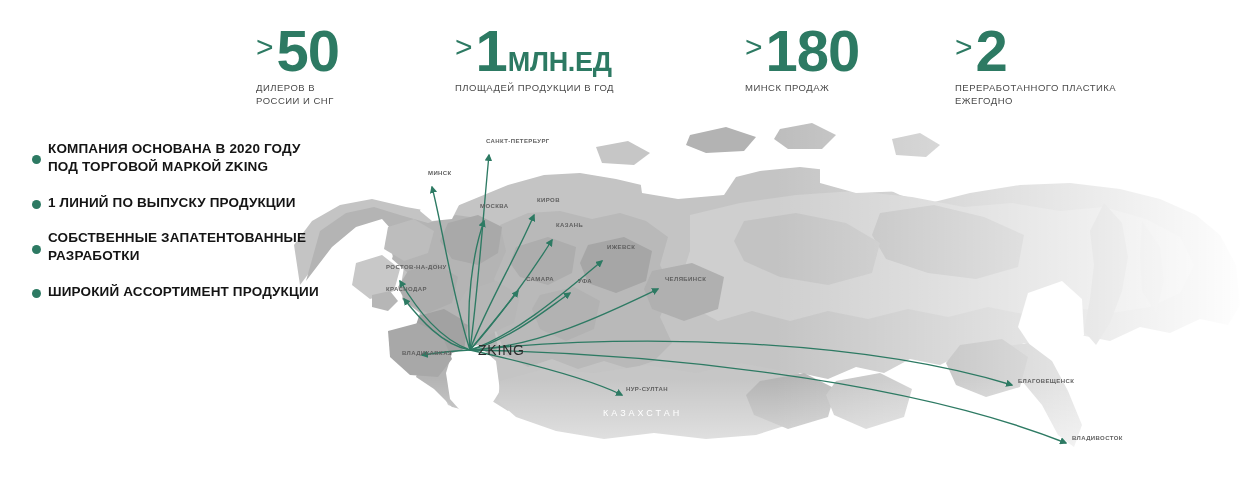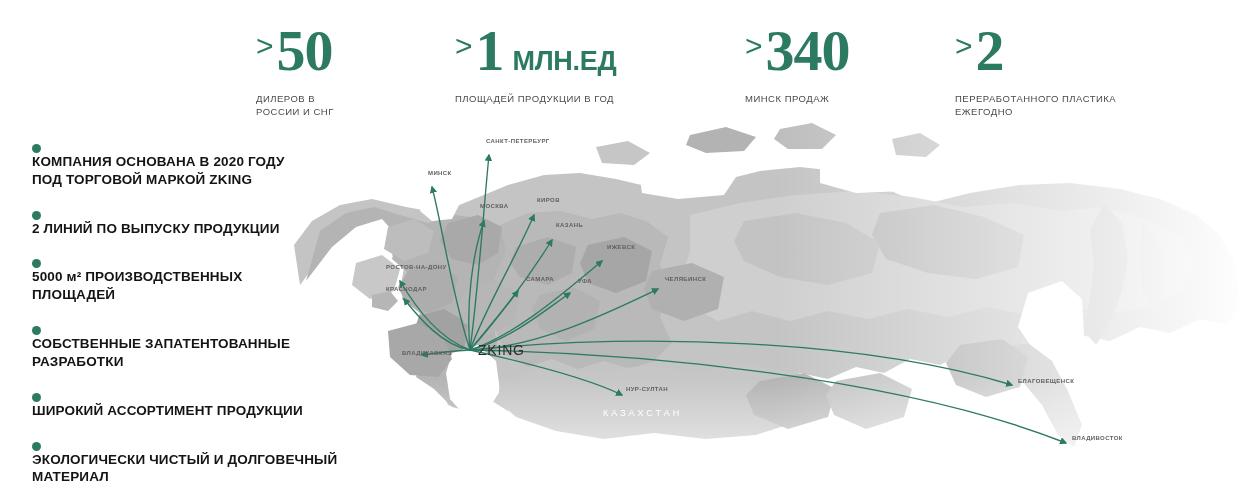--- a/index.html
+++ b/index.html
@@ -69,30 +69,29 @@
     font-size: 30px;
     font-weight: 400;
     margin-right: 3px;
     position: relative;
     top: -14px;
   }
   .stat-num {
     font-size: 58px;
     font-weight: 700;
     letter-spacing: -1px;
-    font-family: Liberation Serif, serif;
   }
   .stat-unit {
     font-size: 27px;
     font-weight: 700;
     letter-spacing: -0.3px;
-    margin-left: 9px;
+    margin-left: 1px;
   }
   .stat-sub {
-    margin-top: 13px;
+    margin-top: 2px;
     font-size: 9.5px;
     font-weight: 400;
     color: #4a4a4a;
     letter-spacing: 0.5px;
     line-height: 1.35;
     white-space: pre-line;
   }
 
   #stat-0 { left: 256px; }
   #stat-1 { left: 455px; }
@@ -100,23 +99,22 @@
   #stat-3 { left: 955px; }
 
   
   #features {
     position: absolute;
     left: 32px; top: 140px;
     width: 380px;
   }
   .feature {
     display: flex;
-    align-items: flex-start;
+    align-items: center;
     margin-bottom: 18px;
-    flex-direction: column;
   }
   .feature-dot {
     flex: 0 0 auto;
     width: 9px; height: 9px;
     border-radius: 50%;
     background: #2d7a63;
     margin-top: 4px;
     margin-right: 7px;
   }
   .feature-text {
@@ -305,21 +303,21 @@
         <span class="stat-gt">&gt;</span>
         <span class="stat-num">1</span>
         <span class="stat-unit">МЛН.ЕД</span>
       </div>
       <div class="stat-sub">ПЛОЩАДЕЙ ПРОДУКЦИИ В ГОД</div>
     </div>
 
     <div class="stat" id="stat-2">
       <div class="stat-figure">
         <span class="stat-gt">&gt;</span>
-        <span class="stat-num">340</span>
+        <span class="stat-num">180</span>
         <span class="stat-unit"></span>
       </div>
       <div class="stat-sub">МИНСК ПРОДАЖ</div>
     </div>
 
     <div class="stat" id="stat-3">
       <div class="stat-figure">
         <span class="stat-gt">&gt;</span>
         <span class="stat-num">2</span>
       </div>
@@ -329,36 +327,26 @@
   </div>
 
   <div id="features">
     <div class="feature">
       <span class="feature-dot"></span>
       <span class="feature-text">КОМПАНИЯ ОСНОВАНА В 2020 ГОДУ
 ПОД ТОРГОВОЙ МАРКОЙ ZKING</span>
     </div>
     <div class="feature">
       <span class="feature-dot"></span>
-      <span class="feature-text">2 ЛИНИЙ ПО ВЫПУСКУ ПРОДУКЦИИ</span>
-    </div>
-    <div class="feature">
-      <span class="feature-dot"></span>
-      <span class="feature-text">5000 м² ПРОИЗВОДСТВЕННЫХ
-ПЛОЩАДЕЙ</span>
+      <span class="feature-text">1 ЛИНИЙ ПО ВЫПУСКУ ПРОДУКЦИИ</span>
     </div>
     <div class="feature">
       <span class="feature-dot"></span>
       <span class="feature-text">СОБСТВЕННЫЕ ЗАПАТЕНТОВАННЫЕ
 РАЗРАБОТКИ</span>
     </div>
     <div class="feature">
       <span class="feature-dot"></span>
       <span class="feature-text">ШИРОКИЙ АССОРТИМЕНТ ПРОДУКЦИИ</span>
     </div>
-    <div class="feature">
-      <span class="feature-dot"></span>
-      <span class="feature-text">ЭКОЛОГИЧЕСКИ ЧИСТЫЙ И ДОЛГОВЕЧНЫЙ
-МАТЕРИАЛ</span>
-    </div>
   </div>
 
 </div>
 
 </body></html>

